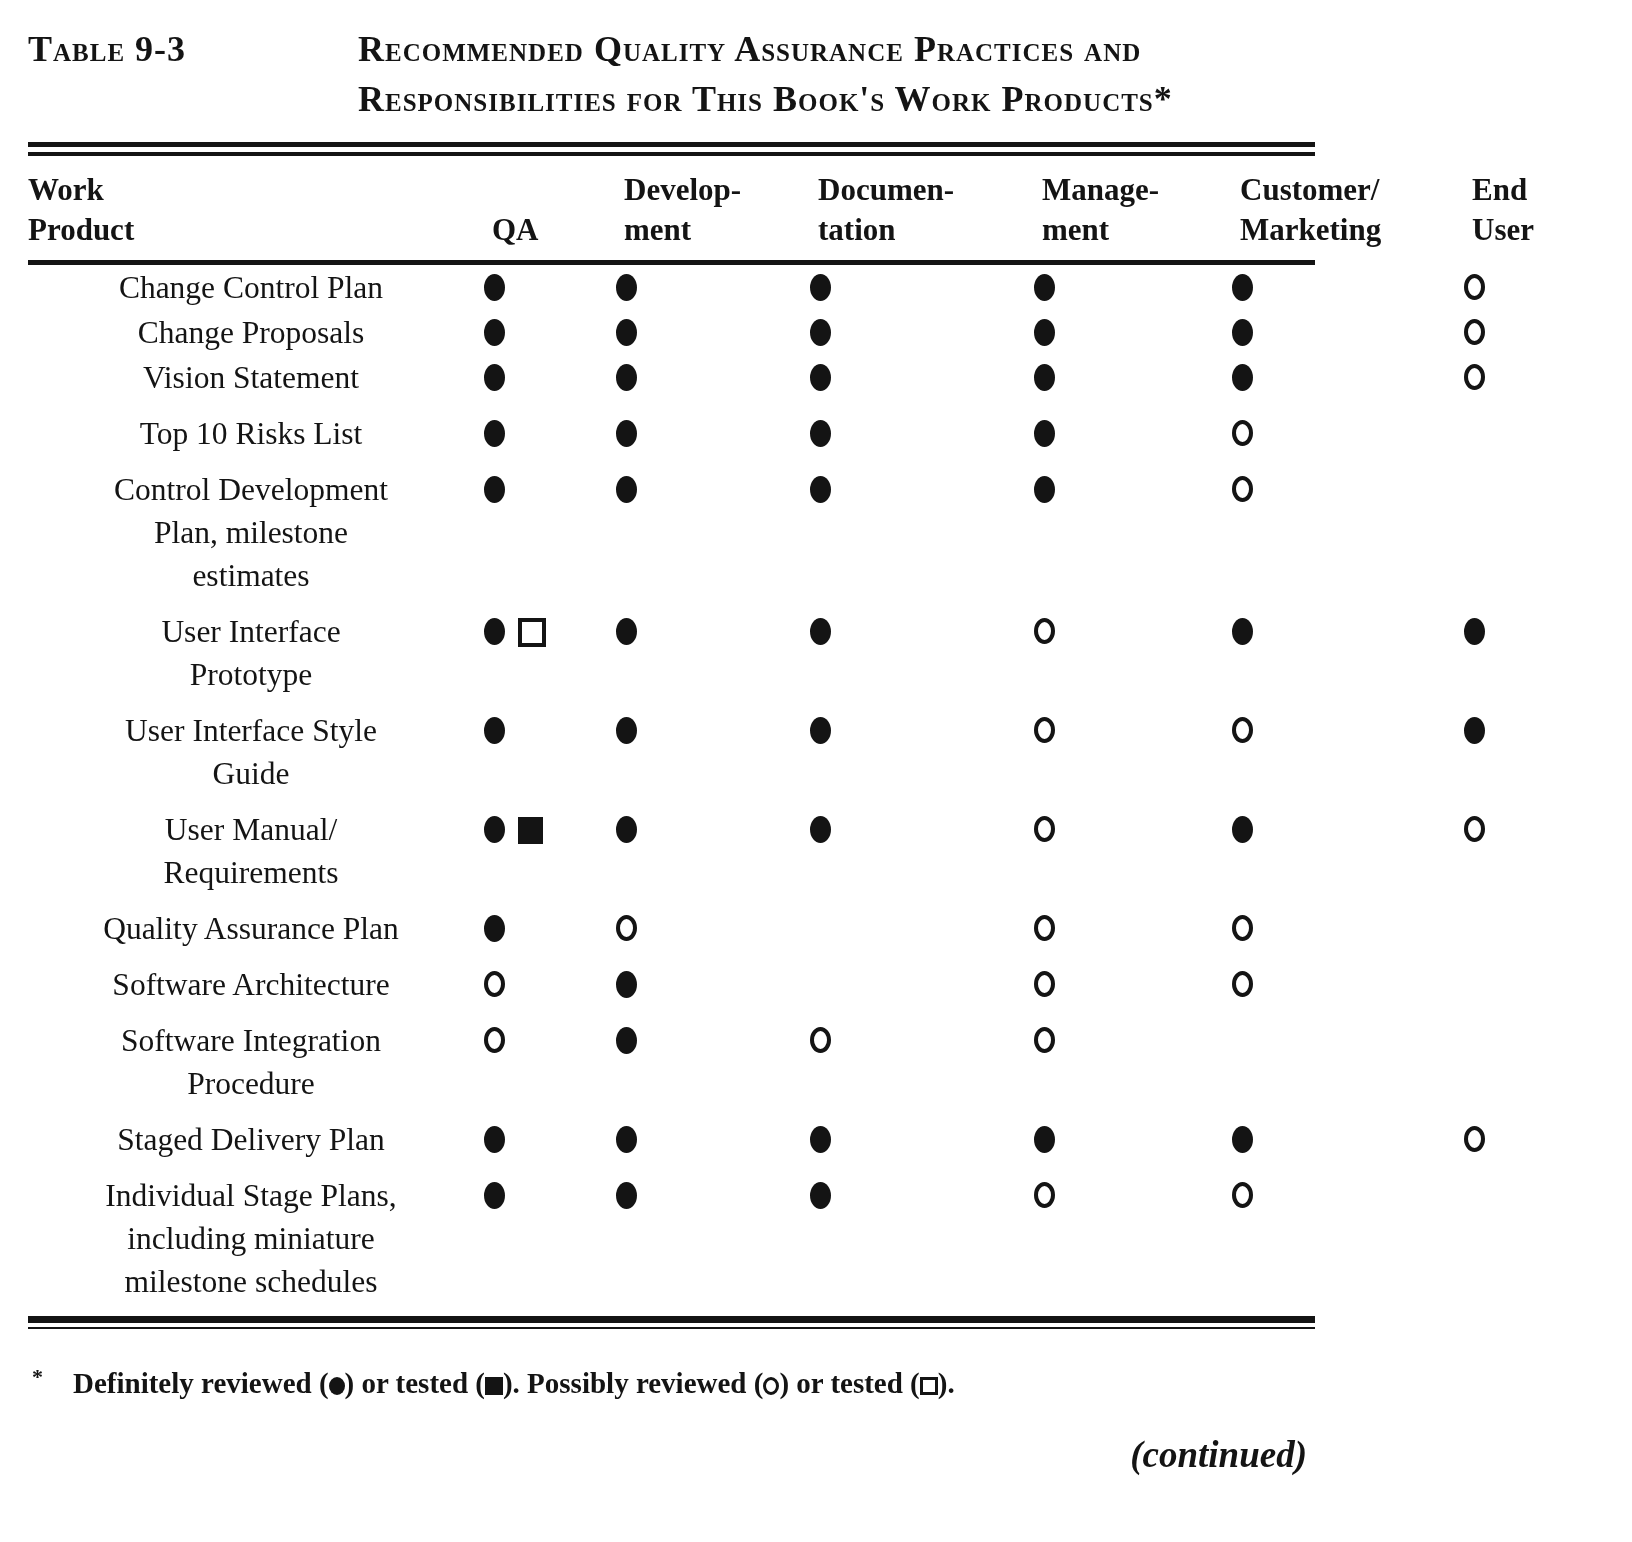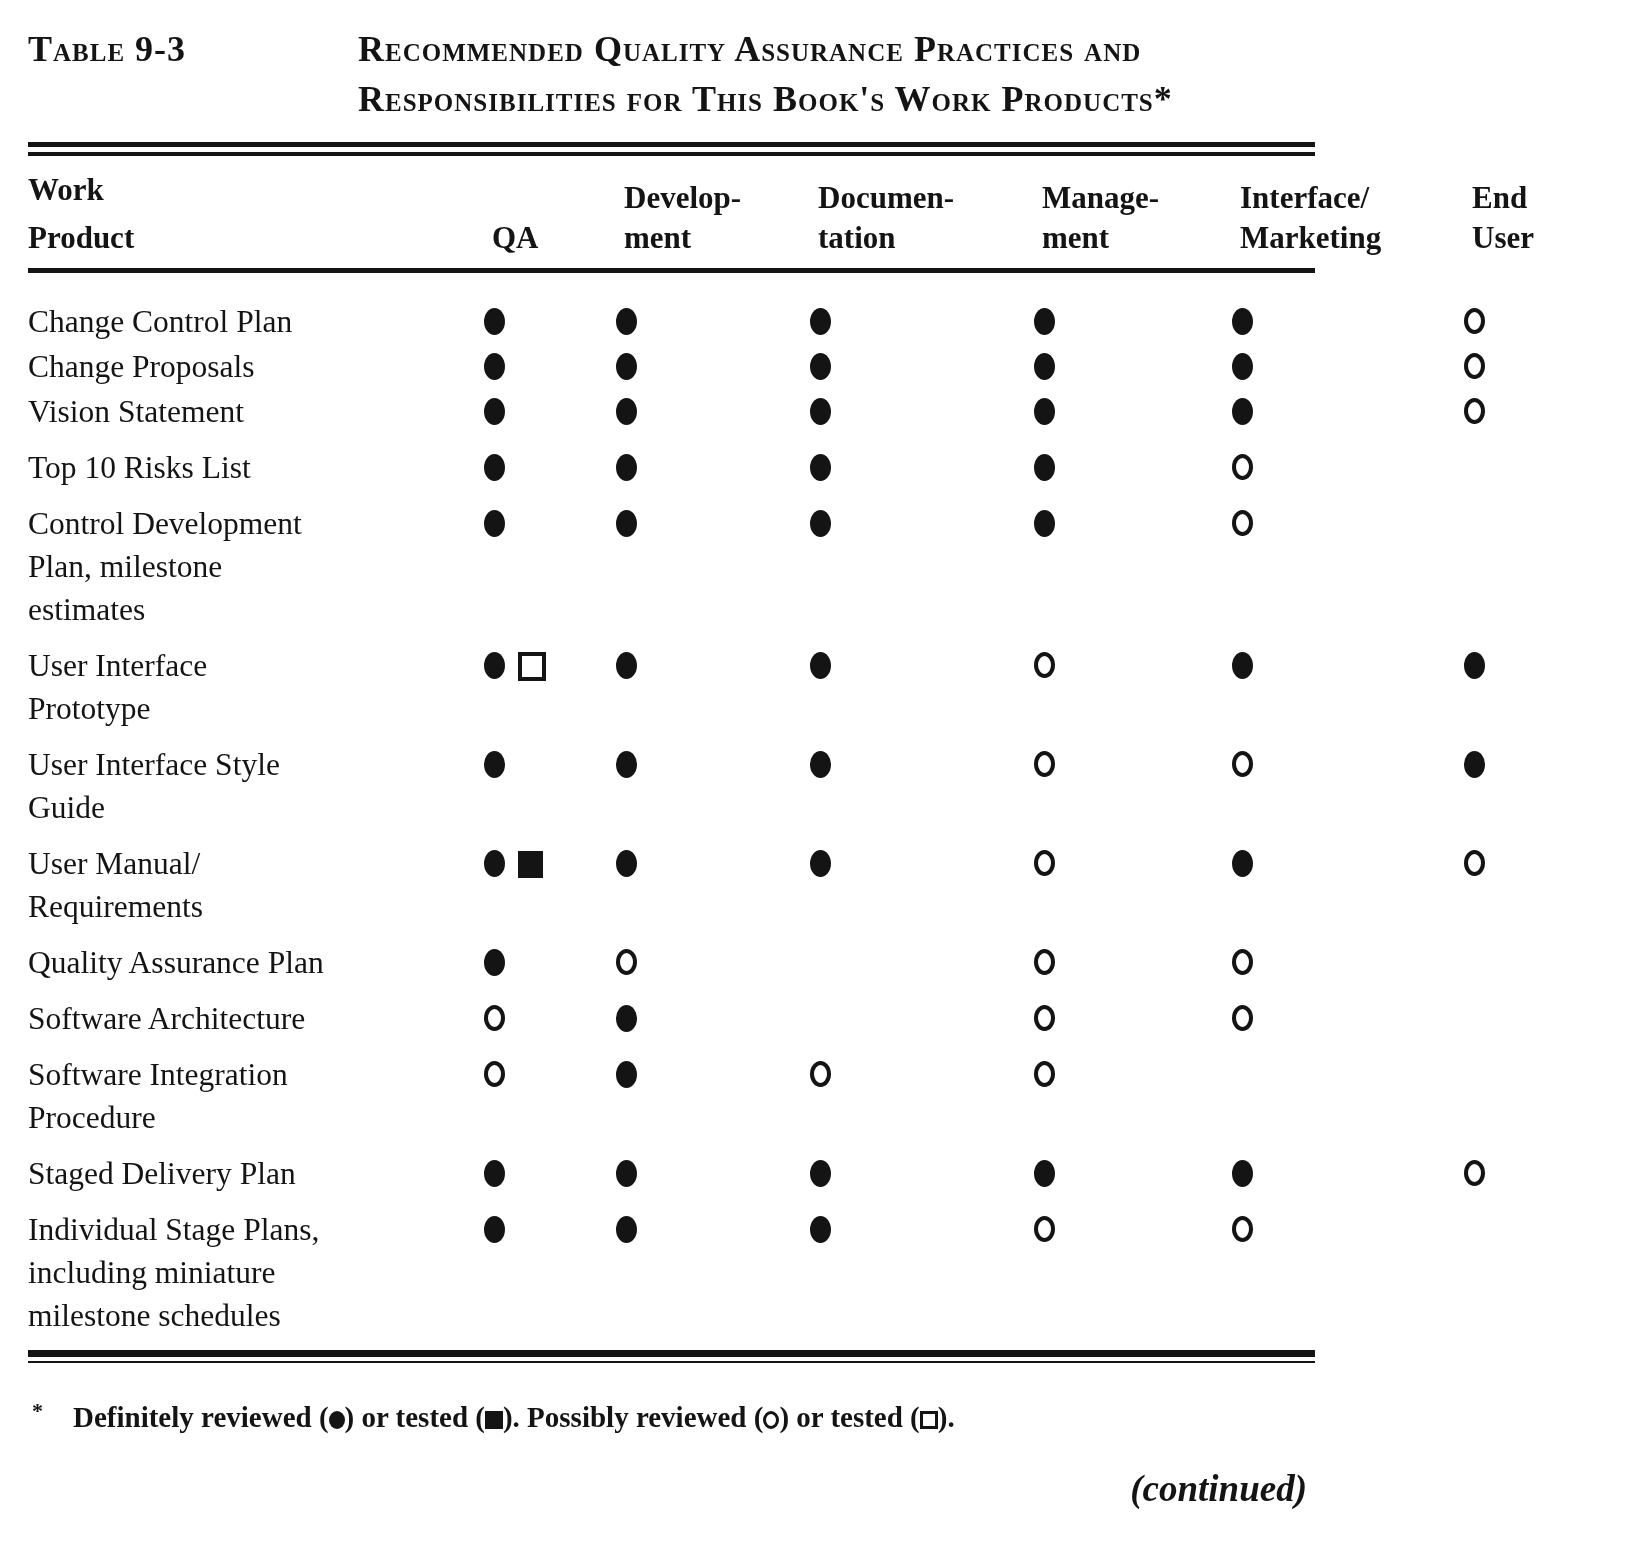--- a/index.html
+++ b/index.html
@@ -14,23 +14,23 @@
   .ttitle { font-weight:bold; font-variant:small-caps; font-size:36px; letter-spacing:1px; line-height:50px; }
 
   
   .rule-double { height:14px; border-top:5px solid var(--ink); border-bottom:4px solid var(--ink); }
   .rule-bottom { height:13px; border-top:7px solid var(--ink); border-bottom:2px solid var(--ink); margin-top:4px; }
 
   
   .thead, .trow { display:grid; grid-template-columns:446px 132px 194px 224px 198px 232px 153px; }
   .thead { padding:14px 0 10px 0; border-bottom:5px solid var(--ink); }
   .hcell { display:flex; flex-direction:column; justify-content:flex-end; font-weight:bold; font-size:31px; line-height:40px; padding-left:18px; }
-  .hcell.col0 { padding-left:0;gap:8px; }
-
-  .tbody { padding-top:27px; }
+  .hcell.col0 { padding-left:0; }
+
+  .tbody { padding-top:1px;text-align:center; }
   .trow { margin-bottom:13px; }
   .trow.tight { margin-bottom:2px; }
   .pcell { font-size:31.5px; line-height:43px; }
   .mcell { display:flex; align-items:flex-start; gap:13px; padding-left:10px; padding-top:8px; }
 
   
   .mk { display:inline-block; flex:0 0 auto; }
   .mk-dot     { width:21px; height:27px; background:var(--ink); border-radius:50%; }
   .mk-circle  { width:21px; height:26px; border:4px solid var(--ink); border-radius:50%; background:var(--paper); }
   .mk-fsquare { width:25px; height:27px; background:var(--ink); margin-top:1px; }
@@ -78,21 +78,21 @@
       </div>
       <div class="hcell col3">
         <div>Documen-</div>
         <div>tation</div>
       </div>
       <div class="hcell col4">
         <div>Manage-</div>
         <div>ment</div>
       </div>
       <div class="hcell col5">
-        <div>Interface/</div>
+        <div>Customer/</div>
         <div>Marketing</div>
       </div>
       <div class="hcell col6">
         <div>End</div>
         <div>User</div>
       </div>
     </div>
 
   <div class="tbody" id="tbody">
       <div class="trow tight">

